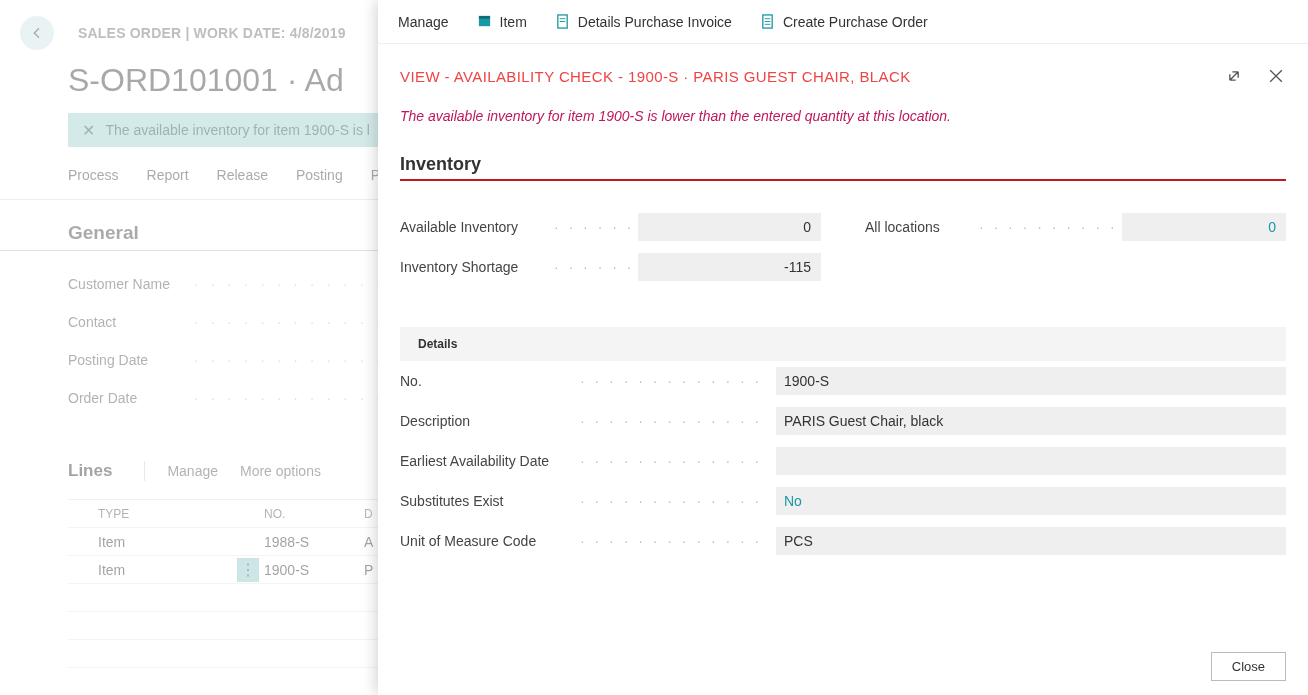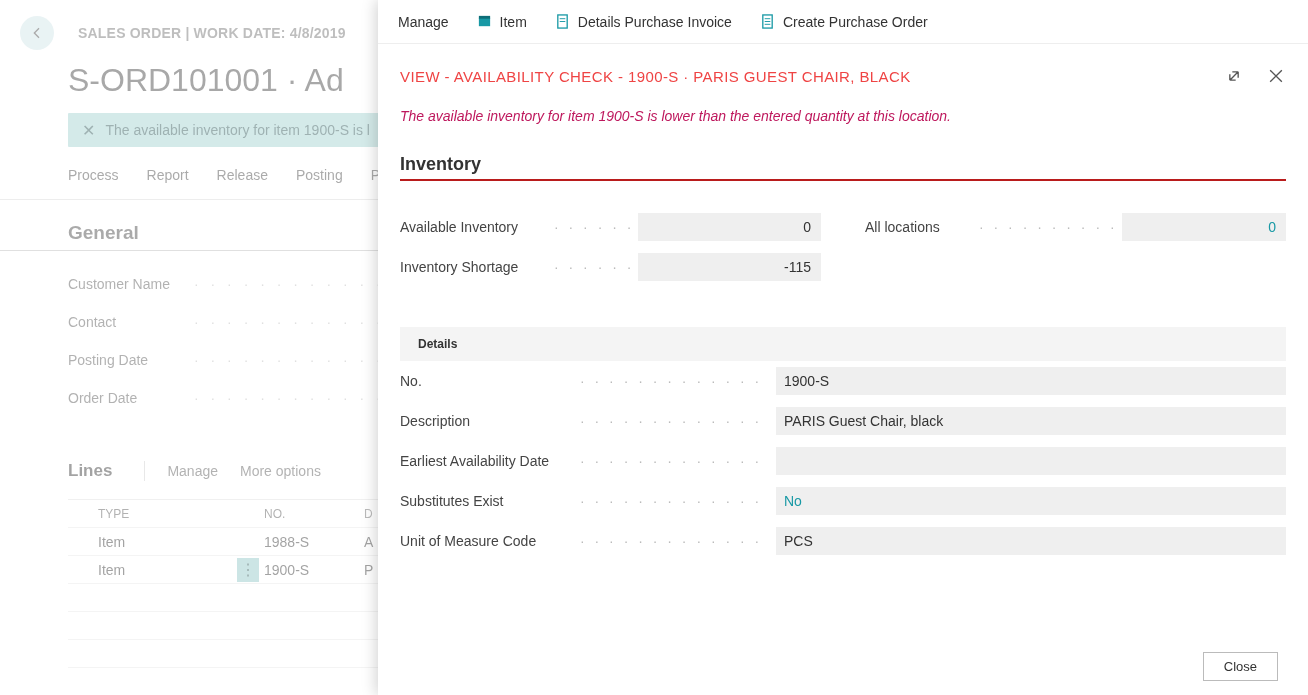--- a/index.html
+++ b/index.html
@@ -50,21 +50,21 @@
   .inv-row .val { flex:1; height:28px; background:#efefef; display:flex; align-items:center; justify-content:flex-end; padding:0 10px; color:#333; }
   .inv-row .val.link { color:#1899a5; }
 
   .det-head { background:#f4f4f4; margin:40px 22px 0 22px; padding:10px 18px; font-size:12px; font-weight:600; color:#333; }
   .det-row { display:flex; align-items:center; height:40px; font-size:14px; color:#444; margin:0 22px; }
   .det-row .lbl { width:180px; white-space:nowrap; }
   .det-row .dots2 { color:#bbb; letter-spacing:3px; flex:0 0 auto; margin-right:6px; overflow:hidden; white-space:nowrap; width:190px;}
   .det-row .val { flex:1; height:28px; background:#efefef; display:flex; align-items:center; padding:0 8px; color:#333; }
   .det-row .val.link { color:#1899a5; }
 
-  .close-btn { position:absolute; bottom:14px; right:30px; border:1px solid #bbb; background:#fff; font-size:13px; color:#333; padding:6px 20px; cursor:pointer; }
+  .close-btn { position:absolute; bottom:14px; right:22px; border:1px solid #bbb; background:#fff; font-size:13px; color:#333; padding:6px 20px; cursor:pointer; }
 
   
   .teal-ic { fill:#1899a5; }
 </style>
 </head>
 <body>
 
 <div class="page-bg">
   <div class="crumb">
     <div class="back-btn">

